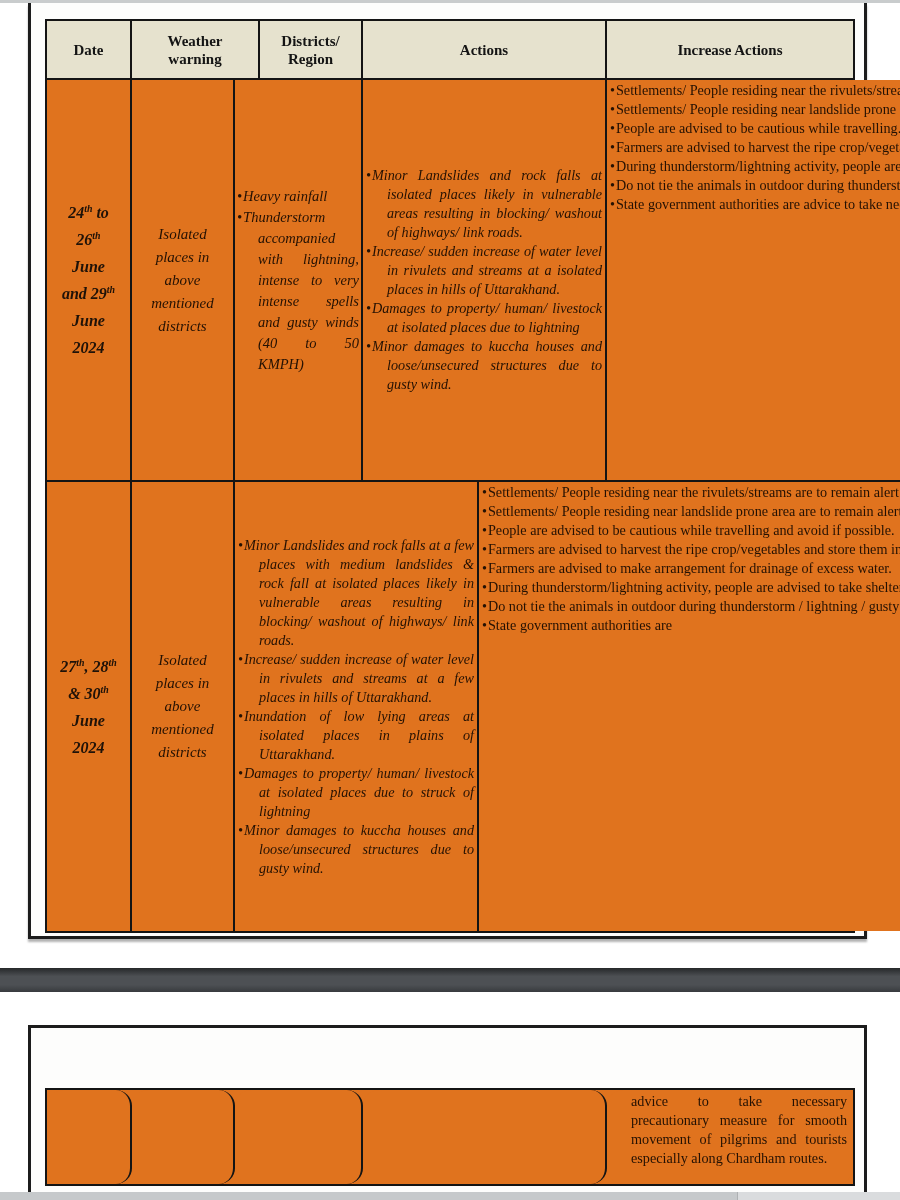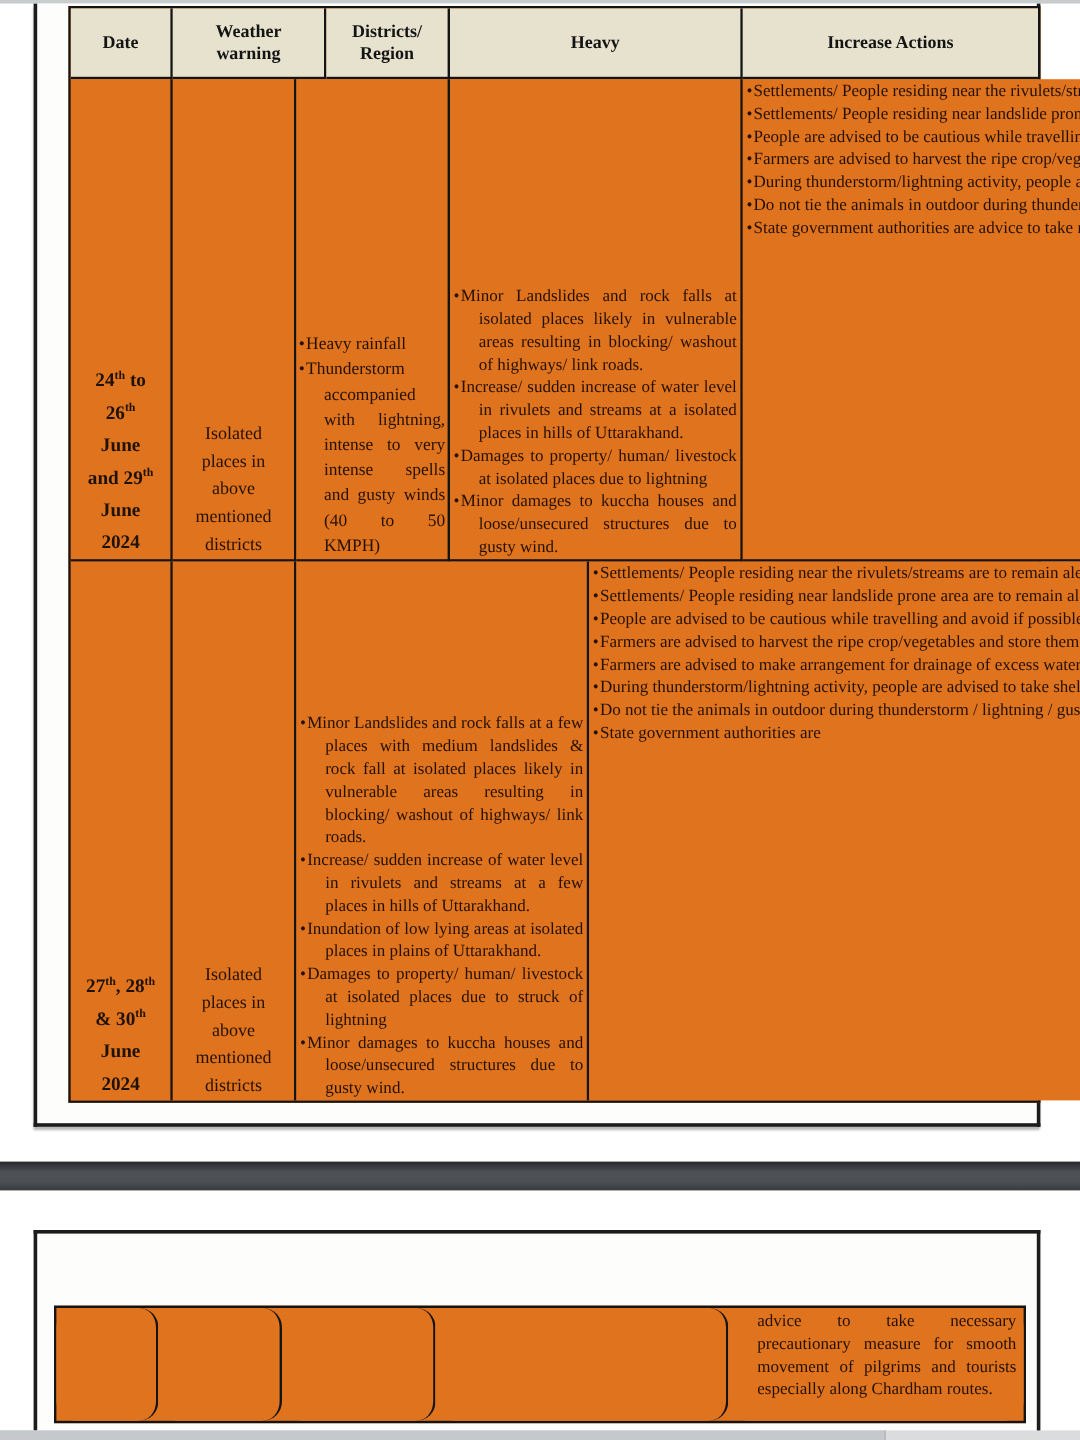--- a/index.html
+++ b/index.html
@@ -20,21 +20,21 @@
   }
   #page1 { top:3px; height:933px; border-bottom:3px solid #1c1c1c; box-shadow:0 3px 2px rgba(0,0,0,0.30); }
   #page2 { top:1025px; height:175px; border-top:3px solid #1c1c1c; }
 
   .separator {
     position:absolute; top:968px; left:0; width:900px; height:24px;
     background:linear-gradient(180deg,#26282a 0%,#4d5054 35%,#4d5054 70%,#383b3e 100%);
   }
 
   .tbl { position:absolute; border:2px solid #141414; background:var(--orange,#E0731E); }
-  #tbl1 { left:14px; top:2px; width:806px;margin-left:12px; }
+  #tbl1 { left:14px; top:16px; width:806px; }
   #tbl2 { left:14px; top:60px; width:806px; }
   .trow { display:flex; }
   .cell {
     box-sizing:border-box; flex:none;
     border-right:2px solid #141414; border-bottom:2px solid #141414;
     overflow:hidden;
   }
   .cell:last-child { border-right:none; }
   .trow:last-child .cell { border-bottom:none; }
 
@@ -47,21 +47,21 @@
   .thead .cell {
     height:59px; background:var(--beige,#E6E2CE);
     display:flex; align-items:center; justify-content:center; text-align:center;
     font-weight:bold; font-size:15px; line-height:18px; color:#141414;
   }
   .r1 .cell { height:402px; }
   .r2 .cell { height:449px; }
   .r3 .cell { height:94px;border-radius:16px; }
 
   .dcell { background:var(--orange,#E0731E); }
-  .vcenter { display:flex; align-items:flex-end; justify-content:center; }
+  .vcenter { display:flex; align-items:center; justify-content:center;font-style:italic; }
 
   .date-text { font-weight:bold; font-size:16px; line-height:27px; color:#1f1208; text-align:center; width:100%; }
   .region-text { font-size:15px; line-height:23px; text-align:center; padding:0 7px; }
 
   .list { width:100%; }
   .c-weather .list { font-size:14.5px; line-height:21px; padding:0 2px; }
   .c-impact  .list { font-size:14.2px; line-height:19px; padding:0 3px; }
   .c-actions.list, .c-actions .list { font-size:14.2px; line-height:19px; padding:1px 3px 0 3px; }
   .bullet { padding-left:21px; text-indent:-21px; text-align:justify; }
   .bullet .b { letter-spacing:1px; }
@@ -84,21 +84,21 @@
       <div class="cell c-date">
         <span>Date</span>
       </div>
       <div class="cell c-weather">
         <span>Weather<br>warning</span>
       </div>
       <div class="cell c-region">
         <span>Districts/<br>Region</span>
       </div>
       <div class="cell c-impact">
-        <span>Heavy</span>
+        <span>Actions</span>
       </div>
       <div class="cell c-actions">
         <span>Increase Actions</span>
       </div>
     </div>
 
     <div class="trow r1">
       <div class="cell c-date dcell vcenter">
         <div class="date-text">24<sup>th</sup> to<br>26<sup>th</sup><br>June<br>and 29<sup>th</sup><br>June<br>2024</div>
       </div>

